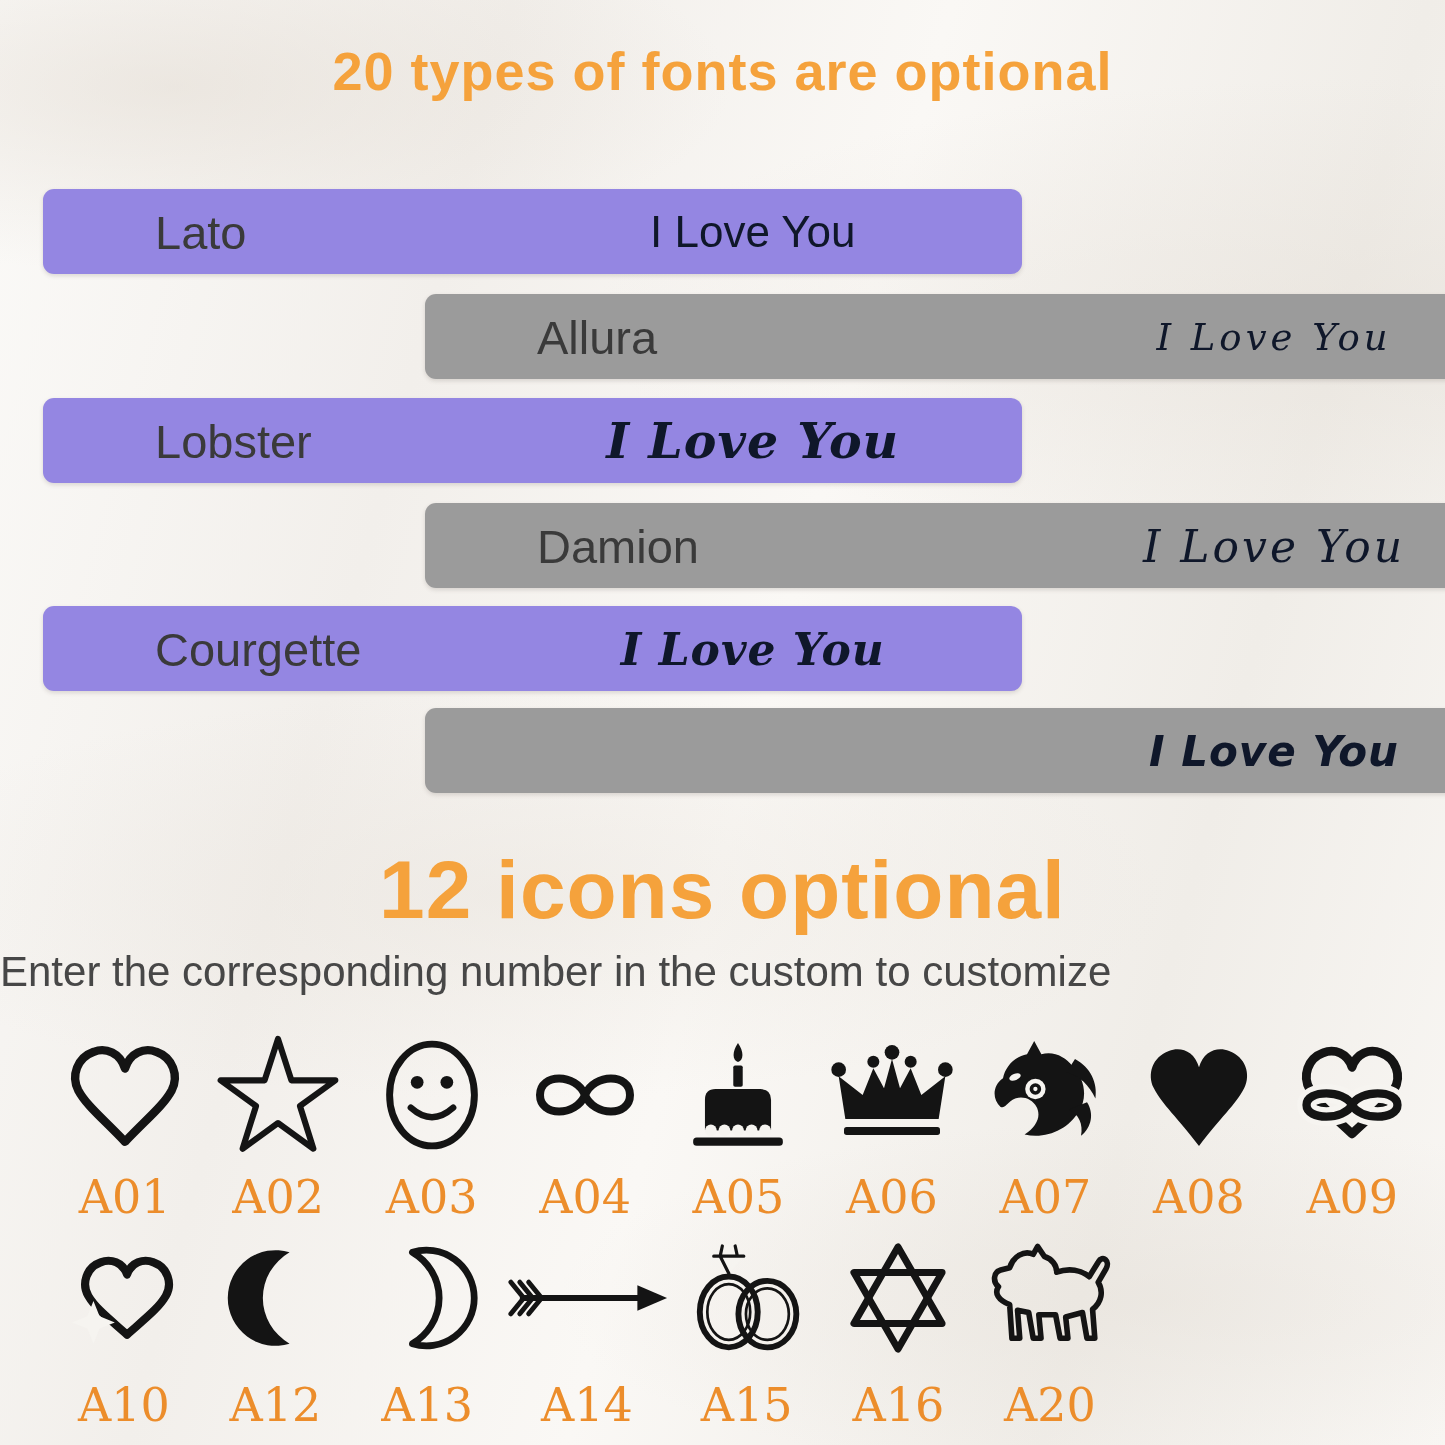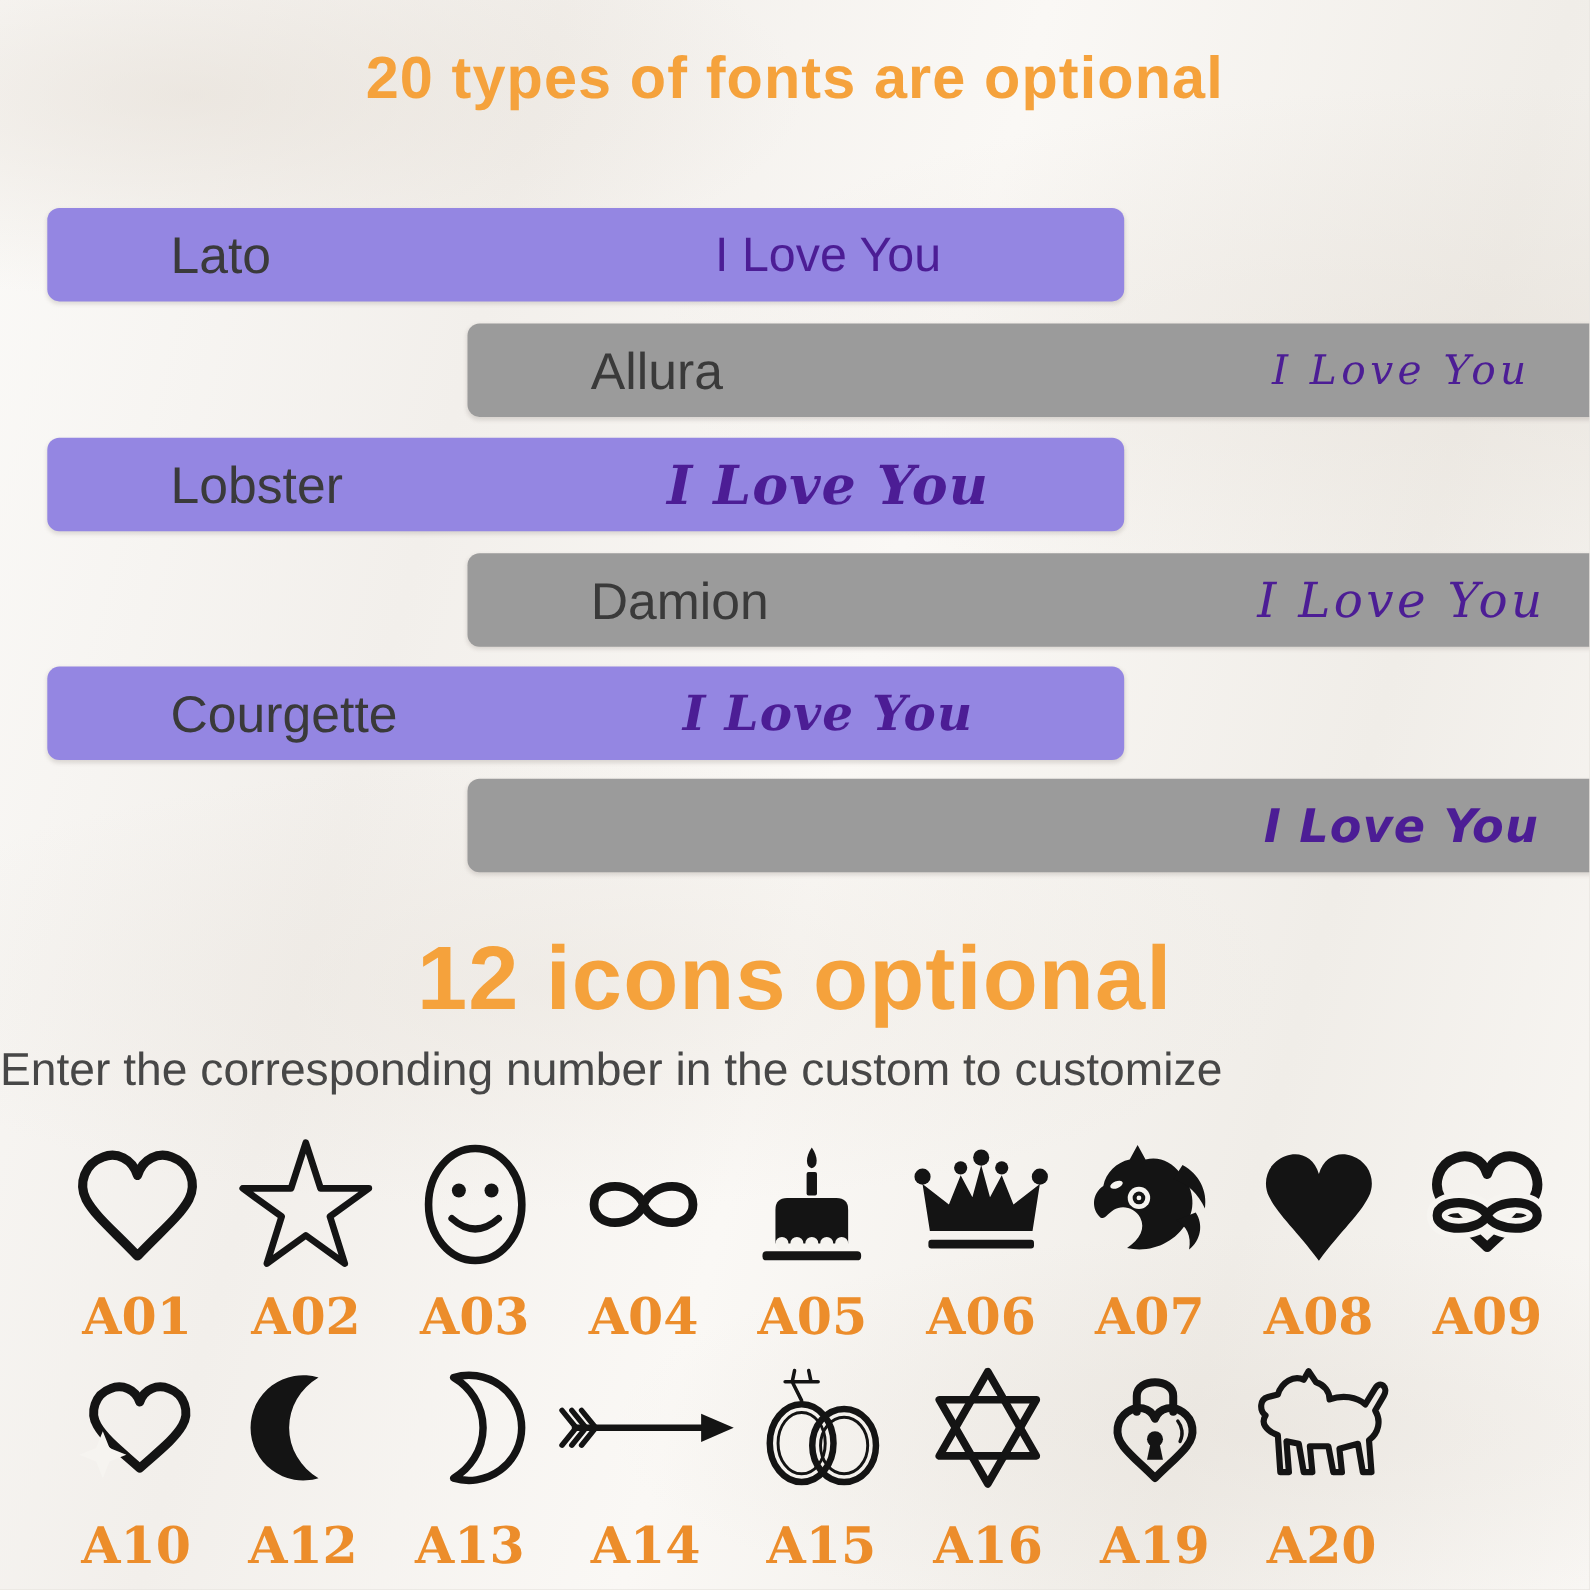--- a/index.html
+++ b/index.html
@@ -32,40 +32,40 @@
     box-shadow:0 2px 4px rgba(90,80,70,.18);
   }
   .bar.purple{left:43px;width:979px;background:#9486E2;}
   .bar.gray{left:425px;width:1171px;background:#9B9B9B;}
   .fname{
     position:absolute;left:112px;top:50%;transform:translateY(-50%);
     font-size:47px;color:#3A3A3A;white-space:nowrap;
   }
   .sample{
     position:absolute;left:72.5%;top:50%;transform:translate(-50%,-50%);
-    color:#4c1d95;white-space:nowrap;
+    color:#0f172a;white-space:nowrap;
   }
   .s-lato{font-family:"Liberation Sans",sans-serif;font-size:44px;}
   .s-allura{font-family:"DejaVu Serif",serif;font-style:italic;font-size:37px;letter-spacing:4px;}
   .s-lobster{font-family:"DejaVu Serif",serif;font-style:italic;font-weight:700;font-size:49px;letter-spacing:1px;}
   .s-damion{font-family:"DejaVu Serif",serif;font-style:italic;font-size:44px;letter-spacing:3px;}
   .s-courgette{font-family:"DejaVu Serif",serif;font-style:italic;font-weight:700;font-size:44px;letter-spacing:1px;}
   .s-kaushan{font-family:"DejaVu Sans",sans-serif;font-style:italic;font-weight:700;font-size:42px;letter-spacing:1px;}
   .icon-grid{
     position:absolute;left:48px;right:16px;
     display:grid;grid-template-columns:repeat(9,1fr);
   }
   #icon-row1{top:1028px;}
   #icon-row2{top:1242px;}
   .cell{display:flex;flex-direction:column;align-items:center;}
   .icon-box{height:134px;display:flex;align-items:center;justify-content:center;}
   #icon-row2 .icon-box{height:112px;}
   .code{
     margin-top:8px;
-    font-family:"DejaVu Serif",serif;font-weight:700;
+    font-family:"DejaVu Serif",serif;font-weight:400;
     font-size:46px;color:#EC8D2B;
   }
   #icon-row2 .code{margin-top:24px;}
   svg{display:block;}
   .stk{fill:none;stroke:#141414;stroke-linecap:round;stroke-linejoin:round;}
   .fil{fill:#141414;stroke:none;}
   .wfil{fill:#f6f4f0;stroke:none;}
 </style>
 </head>
 <body>
@@ -271,32 +271,20 @@
     <div class="cell">
       <div class="icon-box">
         <svg width="116" height="116" viewBox="0 0 100 100">
           <polygon class="stk" stroke-width="6" stroke-linejoin="miter" points="50,6 12,72 88,72"></polygon>
           <polygon class="stk" stroke-width="6" stroke-linejoin="miter" points="50,94 12,28 88,28"></polygon>
         </svg>
       </div>
       <div class="code">A16</div>
     </div>
 
-    <div class="cell">
-      <div class="icon-box">
-        <svg width="104" height="116" viewBox="0 0 100 112">
-          <path class="stk" stroke-width="7" d="M34,42 L34,28 C34,12 66,12 66,28 L66,42"></path>
-          <path class="stk" stroke-width="7" d="M50,48 C46,38 34,36 26,42 C16,49 14,62 22,72 C28,80 38,88 50,100 C62,88 72,80 78,72 C86,62 84,49 74,42 C66,36 54,38 50,48 Z"></path>
-          <path class="stk" stroke-width="3" d="M70,50 C74,55 75,62 72,68"></path>
-          <circle class="fil" cx="50" cy="66" r="7"></circle>
-          <path class="fil" d="M46,70 L54,70 L57,84 L43,84 Z"></path>
-        </svg>
-      </div>
-      <div class="code">A19</div>
-    </div>
 
     <div class="cell">
       <div class="icon-box">
         <svg width="140" height="112" viewBox="0 0 120 100">
           <path class="stk" stroke-width="5" d="M14,40
             C9,36 9,27 16,25
             L24,23
             C27,13 37,7 45,11
             L49,4 L55,13
             C62,15 66,21 66,27

